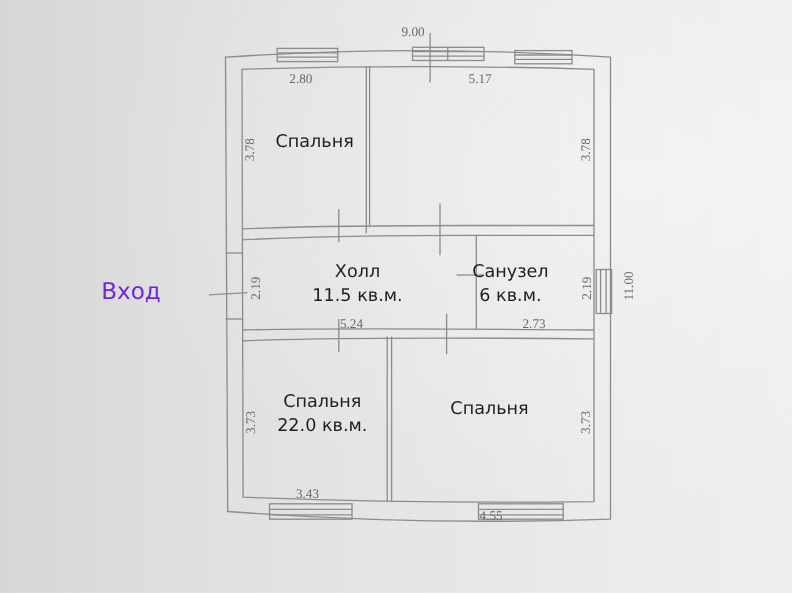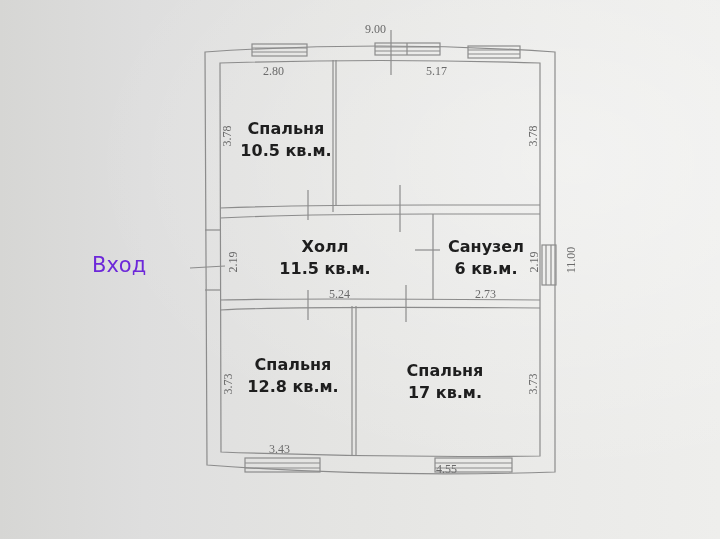--- a/index.html
+++ b/index.html
@@ -12,21 +12,21 @@
   .page-shade {
     position:absolute; left:0; top:0; width:100%; height:100%;
     background: radial-gradient(ellipse at 80% 30%, rgba(255,255,255,0.35), rgba(255,255,255,0) 60%);
   }
   .plan { position:absolute; left:0; top:0; width:720px; height:539px; }
   .label {
     position:absolute; text-align:center; color:#1e1e1e;
     font-family: "DejaVu Sans", sans-serif; font-size:16px; line-height:22px;
     white-space:nowrap;
   }
-  .label span { display:block;font-weight:bold; }
+  .label span { display:block; }
   .dim {
     position:absolute; color:#6a6a6a;
     font-family: "Liberation Serif", serif; font-size:12px; line-height:12px;
     white-space:nowrap;
   }
   .dim.v { transform: rotate(-90deg); transform-origin: center center; }
   .entry {
     position:absolute; left:92px; top:253px;
     font-family: "DejaVu Sans", sans-serif; font-size:21px; color:#6d28d9;
   }
@@ -94,47 +94,45 @@
     <line x1="190" y1="268" x2="225" y2="266"></line>
     <line x1="308" y1="290" x2="308" y2="320"></line>
     <line x1="406" y1="285" x2="406" y2="322"></line>
   </g>
 </svg>
 
 <div class="entry">Вход</div>
 
 <div class="label" style="left:236px; top:118px; width:100px;">
   <span>Спальня</span>
-  <span>10.5 кв.м.</span>
 </div>
 <div class="label" style="left:355px; top:118px; width:170px;">
 </div>
 <div class="label" style="left:270px; top:236px; width:110px;">
   <span>Холл</span>
   <span>11.5 кв.м.</span>
 </div>
-<div class="label" style="left:438px; top:236px; width:96px;">
+<div class="label" style="left:416px; top:236px; width:96px;">
   <span>Санузел</span>
   <span>6 кв.м.</span>
 </div>
 <div class="label" style="left:238px; top:354px; width:110px;">
   <span>Спальня</span>
-  <span>12.8 кв.м.</span>
+  <span>22.0 кв.м.</span>
 </div>
 <div class="label" style="left:385px; top:360px; width:120px;">
   <span>Спальня</span>
-  <span>17 кв.м.</span>
 </div>
 
 <div class="dim" style="left:365px; top:23px;">9.00</div>
 <div class="dim" style="left:263px; top:65px;">2.80</div>
 <div class="dim" style="left:426px; top:65px;">5.17</div>
 <div class="dim v" style="left:216px; top:130px;">3.78</div>
 <div class="dim v" style="left:522px; top:130px;">3.78</div>
 <div class="dim v" style="left:222px; top:256px;">2.19</div>
-<div class="dim" style="left:309px; top:288px;padding-left:20px;">5.24</div>
+<div class="dim" style="left:309px; top:288px;">5.24</div>
 <div class="dim v" style="left:523px; top:256px;">2.19</div>
 <div class="dim" style="left:475px; top:288px;font-family:Liberation Serif, serif;">2.73</div>
 <div class="dim v" style="left:558px; top:254px;">11.00</div>
 <div class="dim v" style="left:217px; top:378px;">3.73</div>
 <div class="dim v" style="left:522px; top:378px;">3.73</div>
 <div class="dim" style="left:269px; top:443px;text-align:right;">3.43</div>
 <div class="dim" style="left:436px; top:443px;margin-top:20px;">4.55</div>
 
 </body></html>

